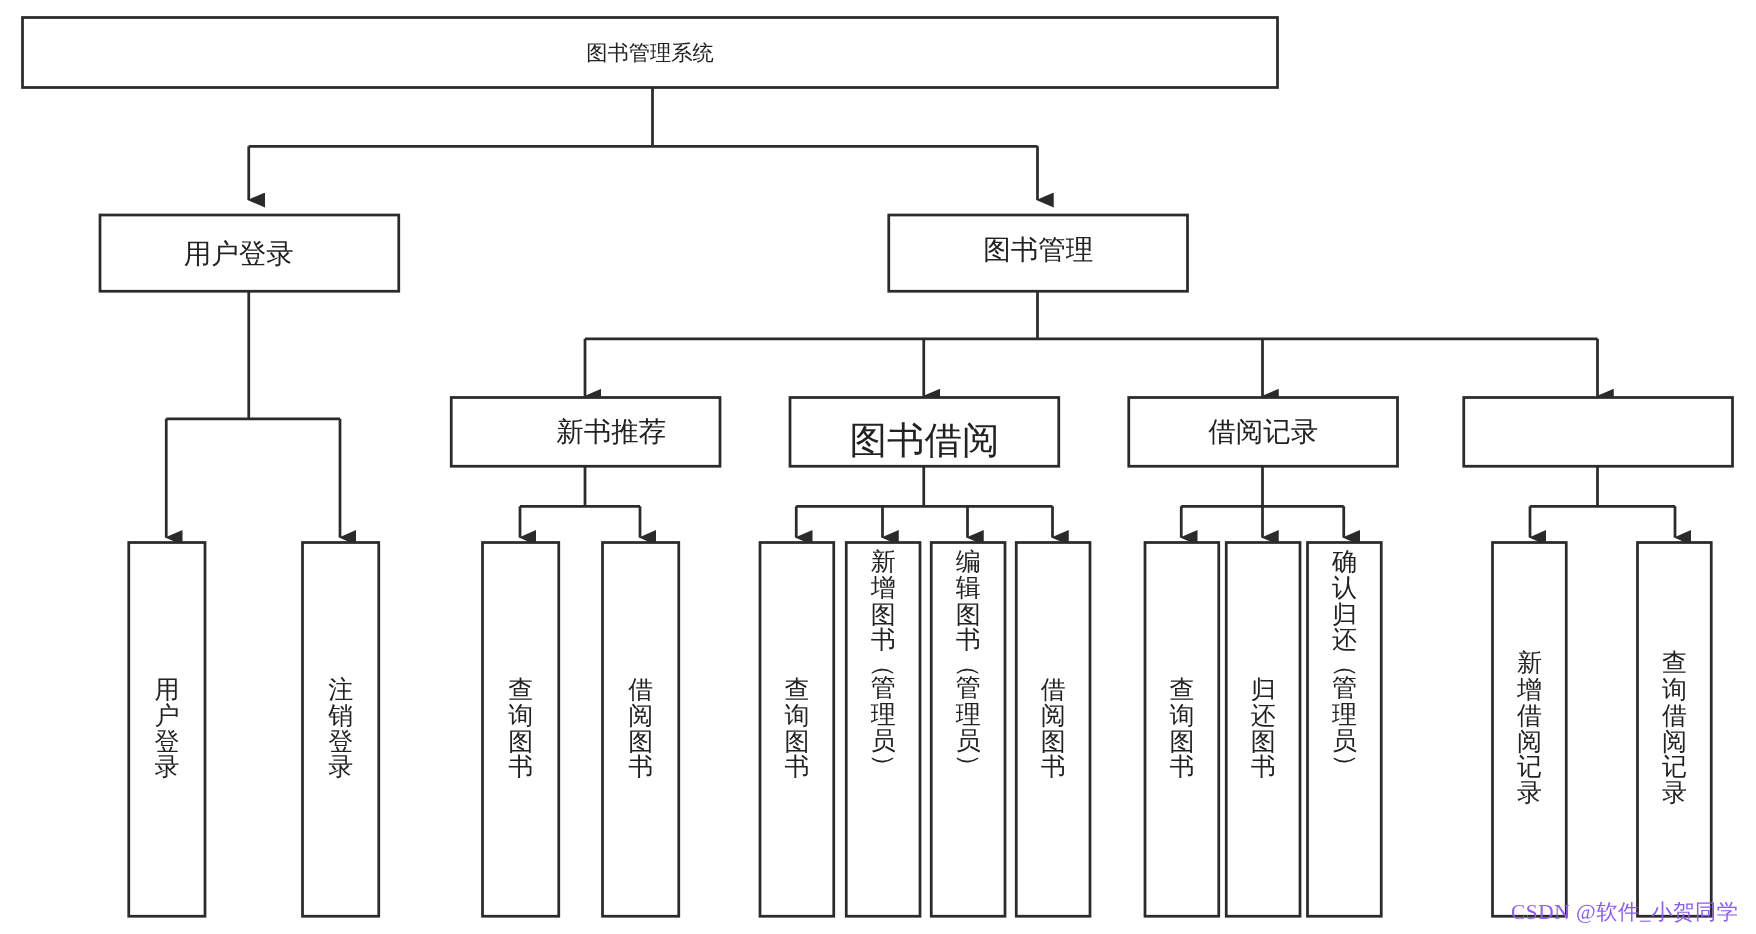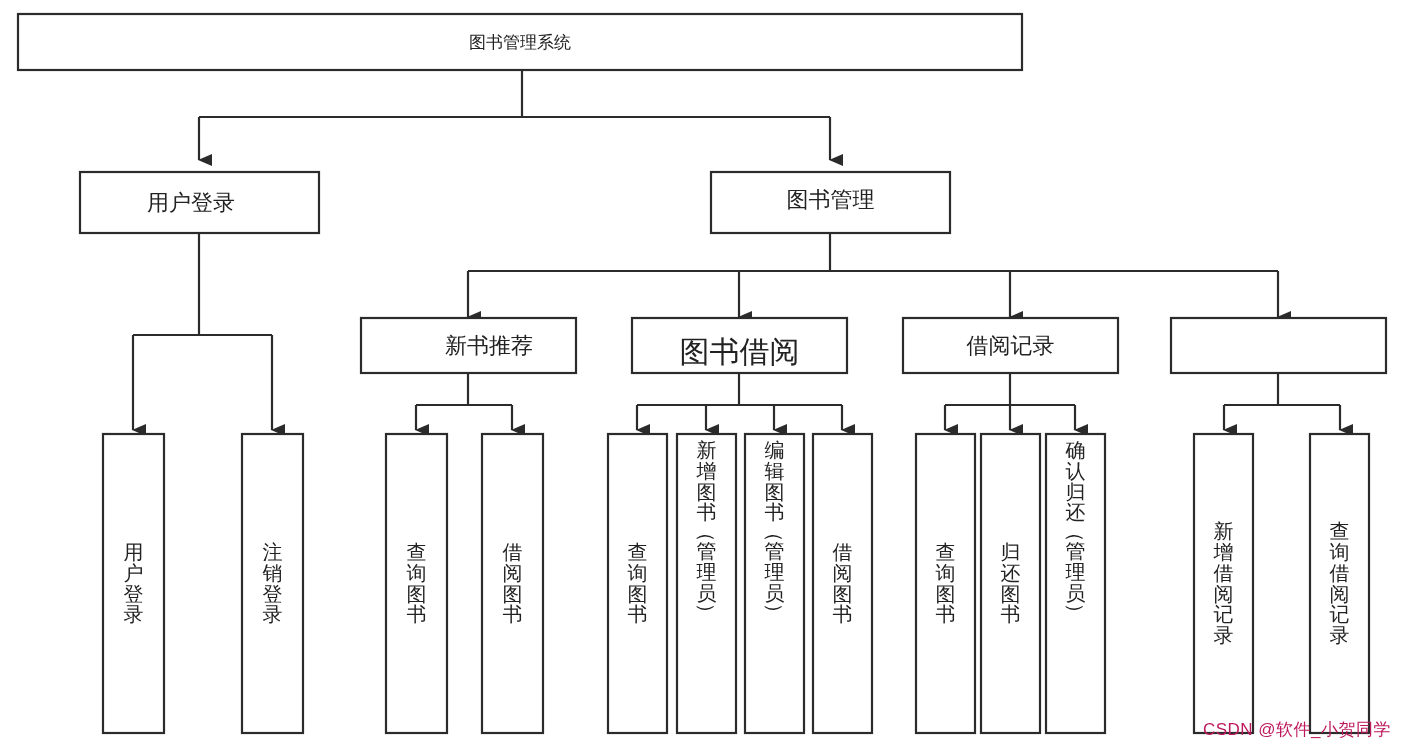--- a/index.html
+++ b/index.html
@@ -34,23 +34,23 @@
     stroke-width: 2.2;
     fill: none;
   }
   .arrow-head {
     fill: #2b2b2b;
   }
   .watermark {
     position: absolute;
     right: 14px;
     bottom: 6px;
-    font-family: Liberation Sans, sans-serif;
+    font-family: Liberation Serif, serif;
     font-size: 17px;
-    color: #be185d;
+    color: #8b5cf6;
     letter-spacing: 0.5px;
     white-space: nowrap;
     pointer-events: none;
   }
   .vtext-wrap {
     position: absolute;
     display: flex;
     flex-direction: column;
     align-items: center;
     justify-content: center;

